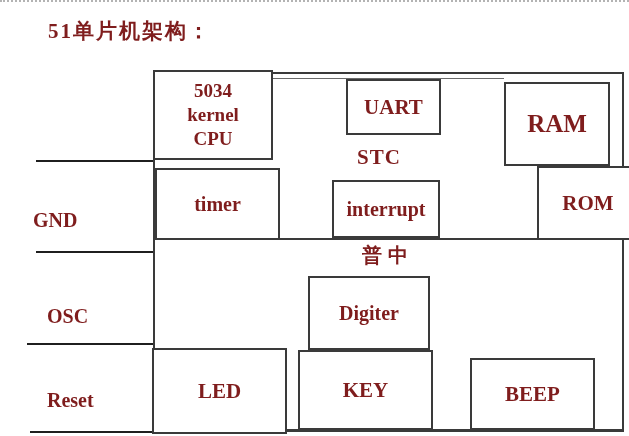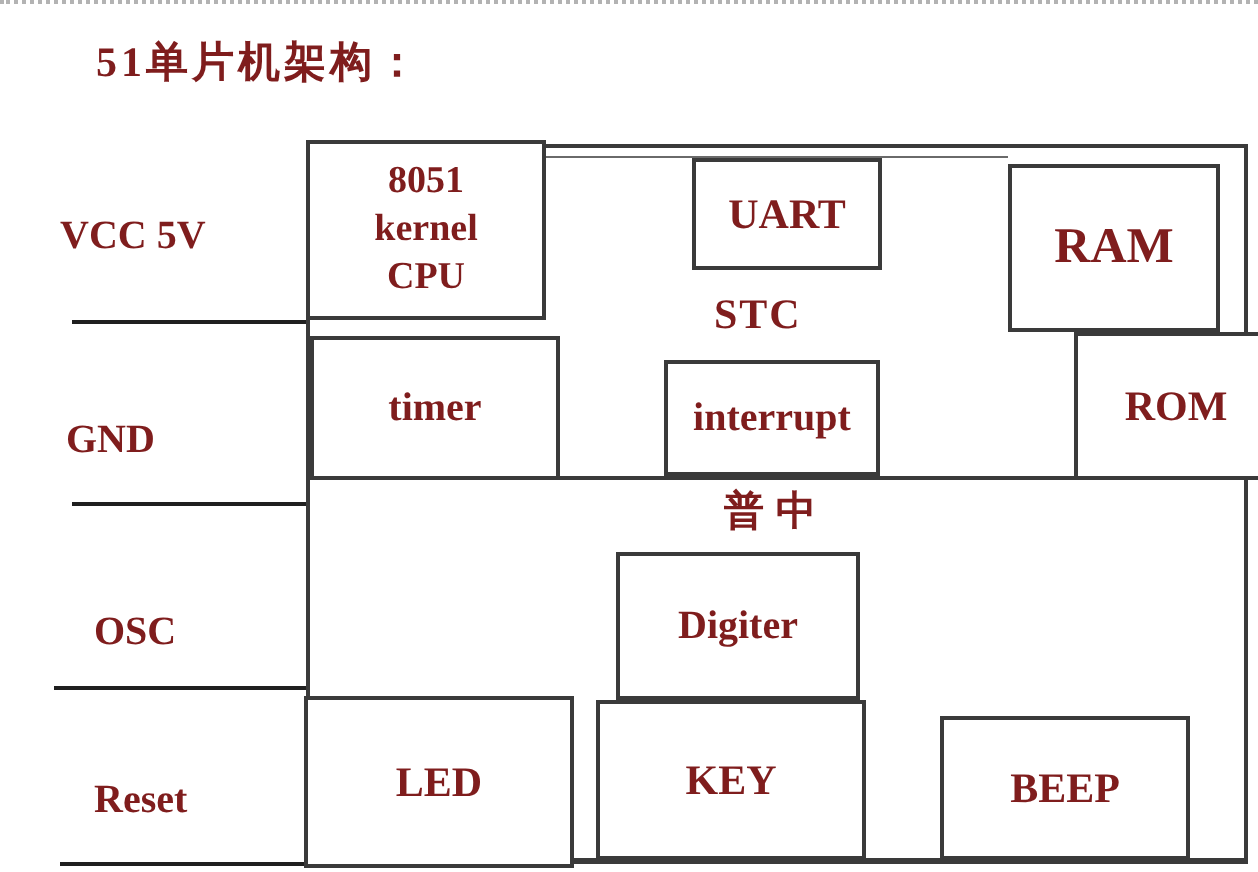--- a/index.html
+++ b/index.html
@@ -63,35 +63,34 @@
   .lbl-stc{left:357px;top:143px;font-size:21px;letter-spacing:1px;}
   .lbl-puzhong{left:362px;top:240px;font-size:20px;letter-spacing:6px;}
 </style>
 </head>
 <body>
 
 <div id="canvas">
 
   <div class="title">51单片机架构：</div>
 
-  <div class="pin-label pin-vcc">VCC 5V</div>
   <div class="pin-label pin-gnd">GND</div>
   <div class="pin-label pin-osc">OSC</div>
   <div class="pin-label pin-reset">Reset</div>
 
   <div class="pin-line line-vcc"></div>
   <div class="pin-line line-gnd"></div>
   <div class="pin-line line-osc"></div>
   <div class="pin-line line-reset"></div>
 
   <div class="outer-box"></div>
   <div class="inner-top-line"></div>
   <div class="divider-line"></div>
 
-  <div class="block blk-cpu">8051
+  <div class="block blk-cpu">5034
 kernel
 CPU</div>
   <div class="block blk-uart">UART</div>
   <div class="block blk-ram">RAM</div>
   <div class="block blk-interrupt">interrupt</div>
   <div class="block blk-timer">timer</div>
   <div class="block blk-rom">ROM</div>
   <div class="block blk-digiter">Digiter</div>
   <div class="block blk-led">LED</div>
   <div class="block blk-key">KEY</div>

